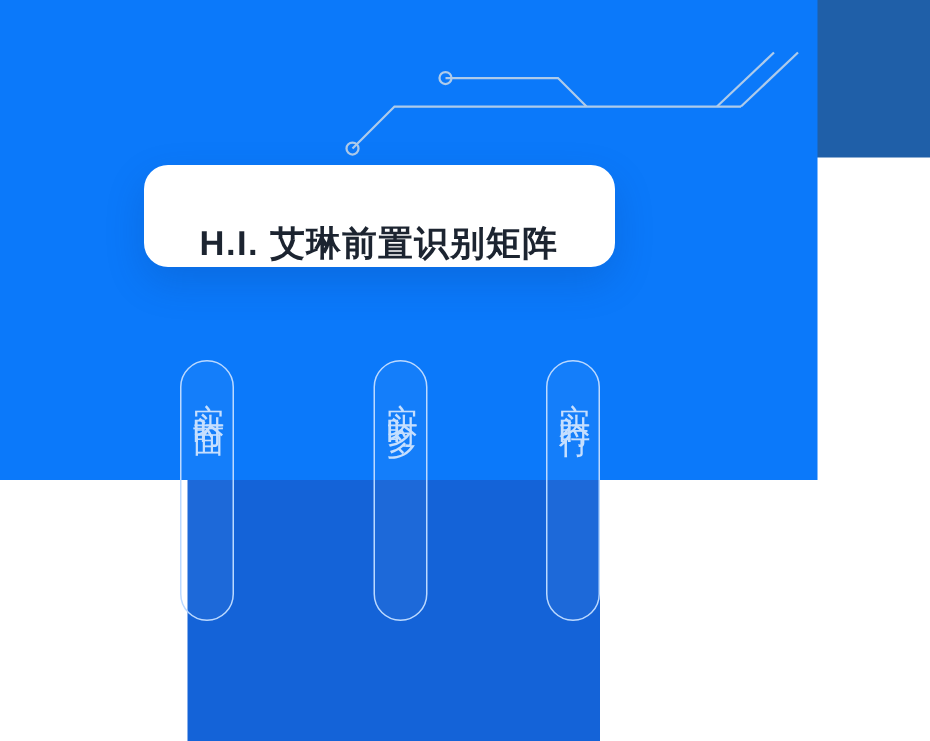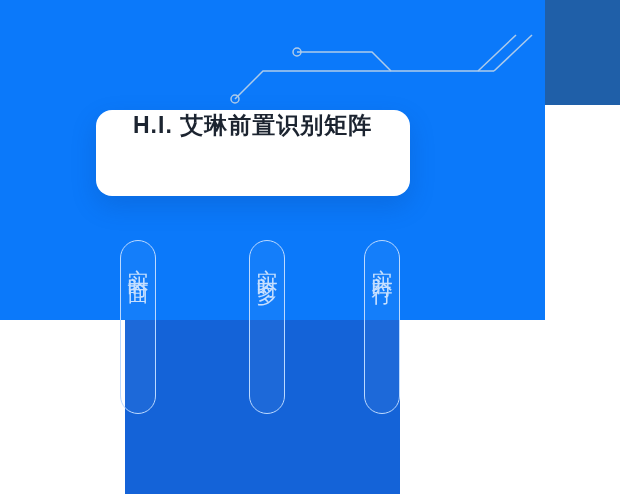--- a/index.html
+++ b/index.html
@@ -58,26 +58,26 @@
     fill: none;
     stroke: var(--circuit_line);
     stroke-width: 1.5;
   }
   
   .title-card {
     position: absolute;
     left: 96px;
     top: 110px;
     width: 314px;
-    height: 86px;
+    height: 68px;
     background: var(--card_bg);
     border-radius: 16px;
     box-shadow: 0 10px 26px rgba(8, 56, 130, 0.20);
     display: flex;
-    align-items: flex-start;
+    align-items: flex-end;
     padding-left: 37px;
     box-sizing: border-box;
     z-index: 3;
   }
   .title-card .title {
     font-size: 23px;
     font-weight: 600;
     letter-spacing: 1px;
     color: var(--title_text);
     white-space: nowrap;

